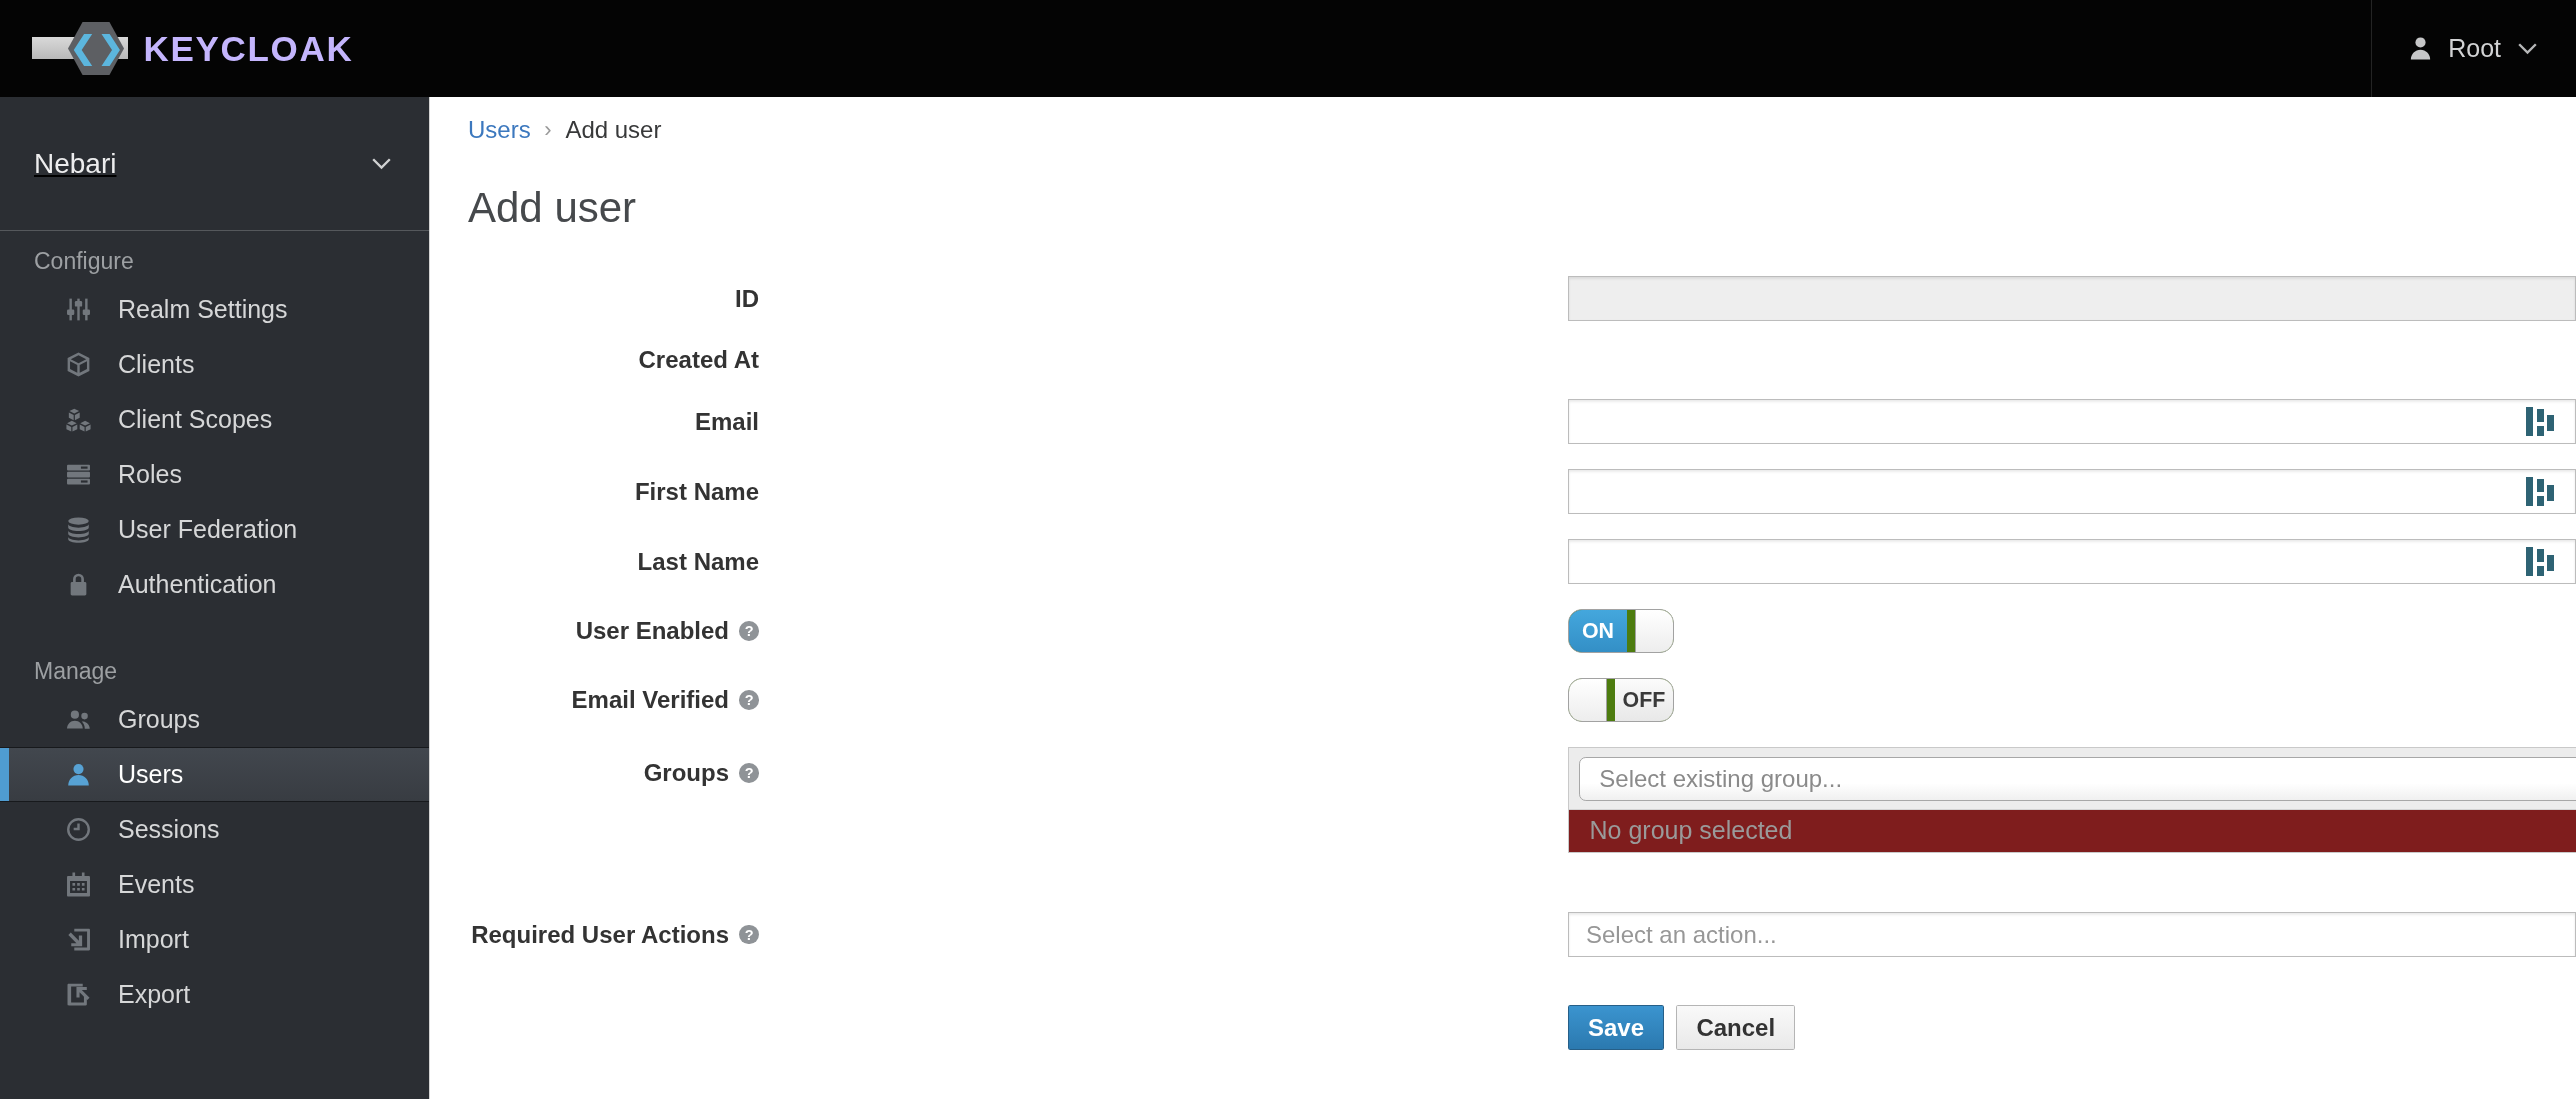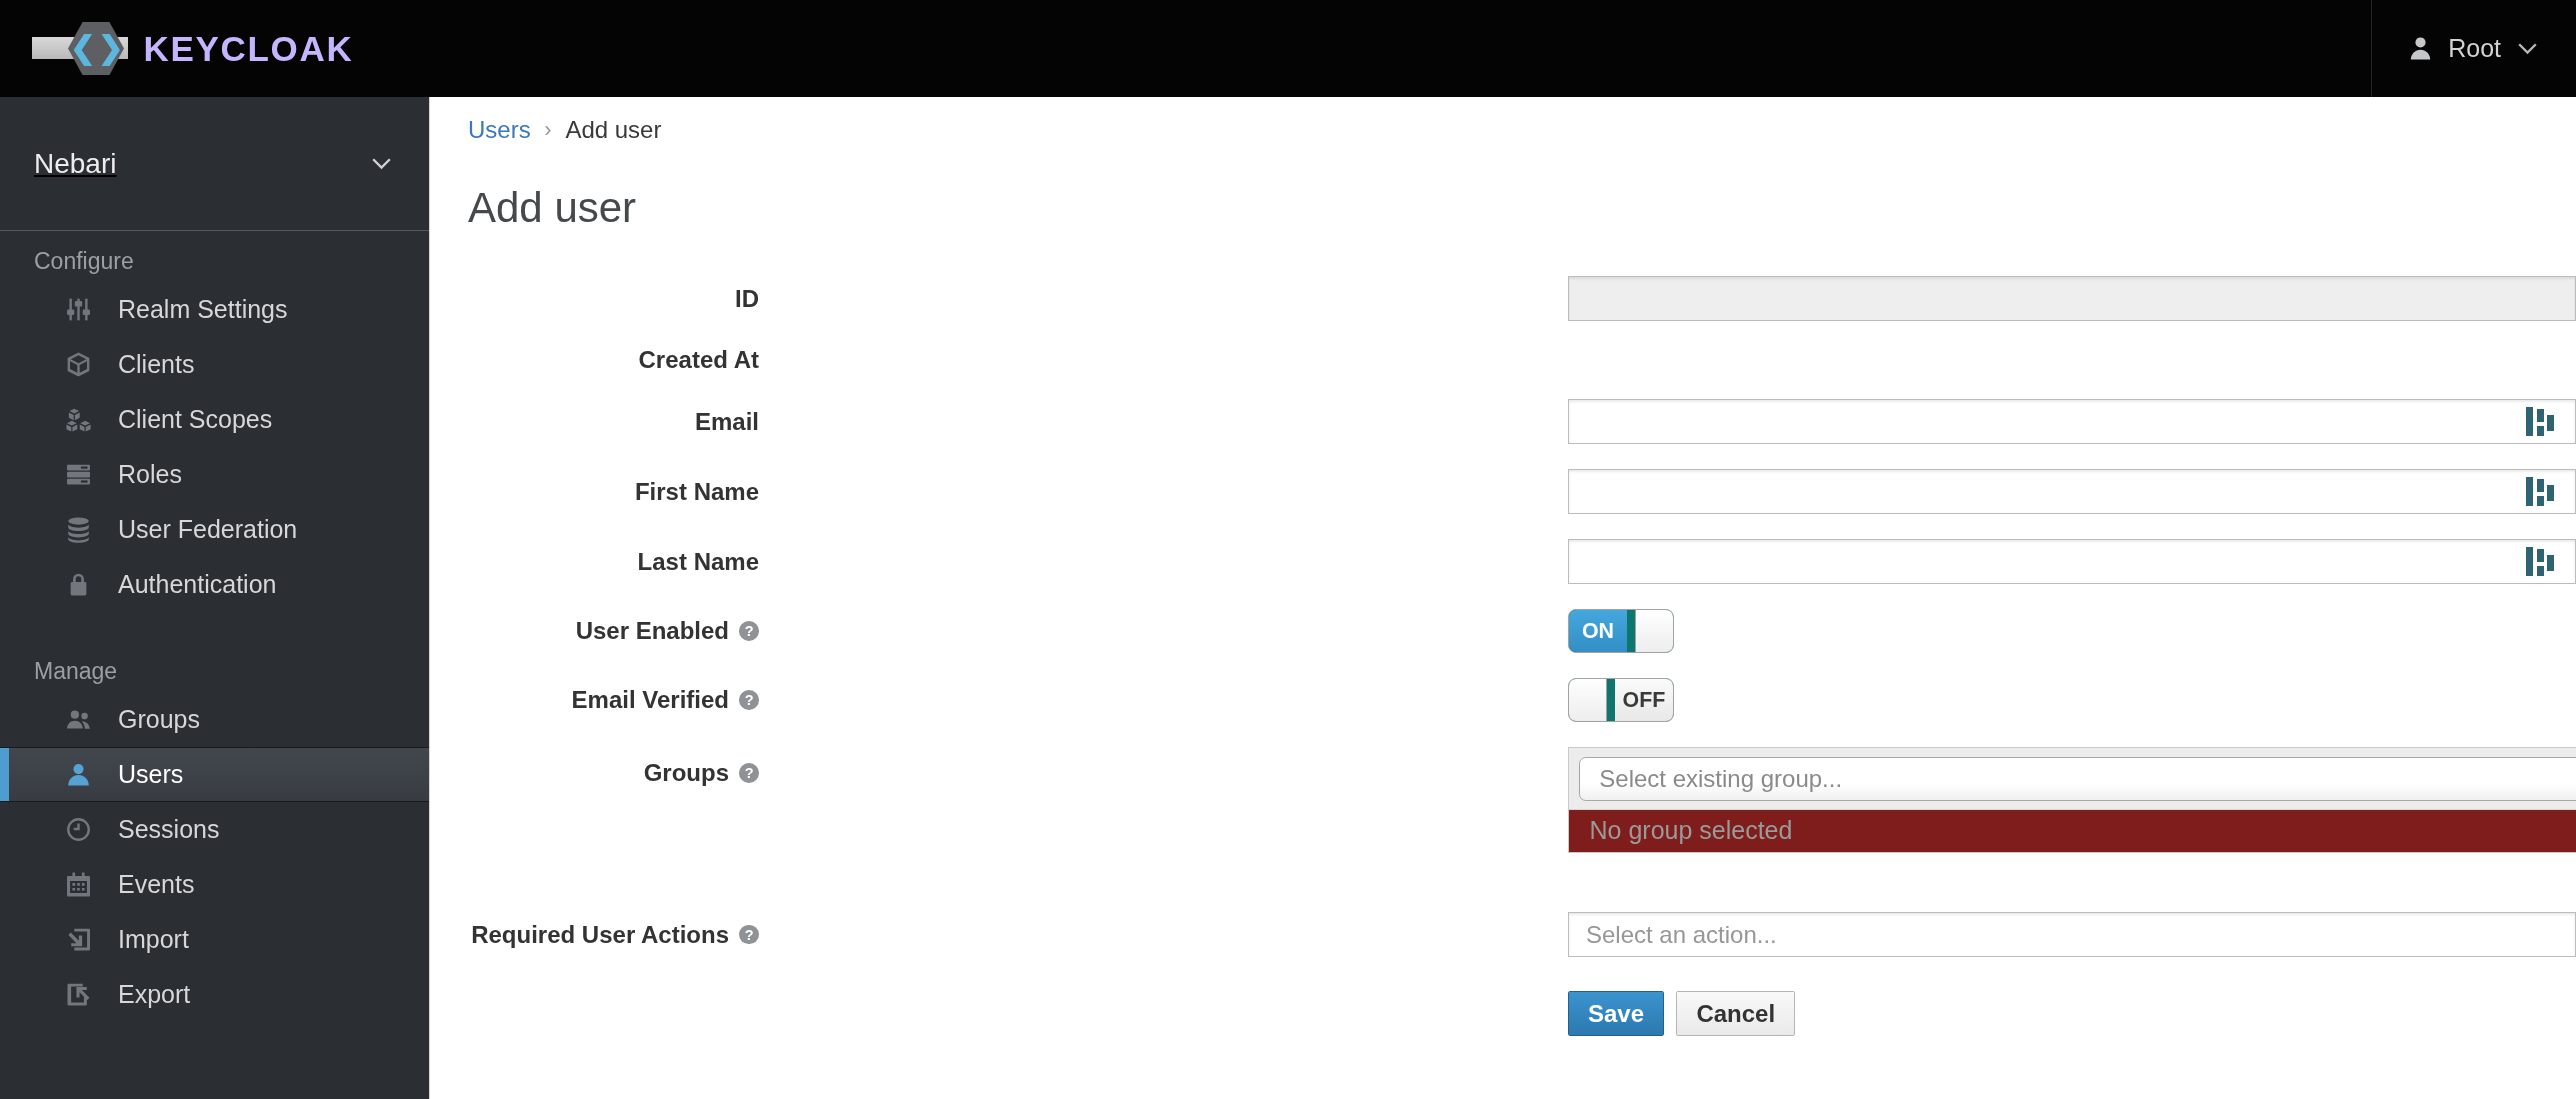--- a/index.html
+++ b/index.html
@@ -105,22 +105,22 @@
   input.text-input:disabled { background:#eeeeee; padding-right:17px; }
   
   .pm-icon { position:absolute; right:19px; top:7.7px; width:31px; height:31px; }
   .pm-icon i { position:absolute; background:#2e6374; display:block; }
   .pm-icon i:nth-child(1){ left:0;  top:0;   width:6.8px; height:29px; }
   .pm-icon i:nth-child(2){ left:11px; top:2.6px; width:6.8px; height:13px; }
   .pm-icon i:nth-child(3){ left:11px; top:19px; width:6.8px; height:10.3px; }
   .pm-icon i:nth-child(4){ left:21.4px; top:8.5px; width:6.8px; height:15.4px; }
   
   .toggle {
-    width:106px; height:44px; border:1.7px solid #a2a2a2; border-radius:8px;
-    display:flex; overflow:hidden; cursor:pointer; background:#0f766e;gap:8px;
+    width:106px; height:44px; border:1.7px solid #a2a2a2; border-radius:14px;
+    display:flex; overflow:hidden; cursor:pointer; background:#4d7c0f;gap:8px;
   }
   .toggle .t-on {
     flex:1; background:linear-gradient(180deg,#44a7dd,#338fc6); color:#fff;
     font-weight:bold; font-size:21.4px; display:flex; align-items:center; justify-content:center;
   }
   .toggle .t-off {
     flex:1; background:linear-gradient(180deg,#fbfbfb,#e8e8e8); color:#3a3a3a;
     font-weight:bold; font-size:21.4px; display:flex; align-items:center; justify-content:center;
   }
   .toggle .t-handle {
@@ -155,20 +155,21 @@
     height:45px; font-size:24px; font-weight:600; border-radius:1.7px;
     cursor:pointer; font-family:"Liberation Sans", sans-serif; padding:0 19px;
   }
   .btn-save {
     background:linear-gradient(180deg,#3b94cf,#2b79af); color:#fff;
     border:1.7px solid #265f88; margin-right:8.5px;
   }
   .btn-cancel {
     background:linear-gradient(180deg,#f9f9f9,#e9e9e9); color:#333;
     border:1.7px solid #b5b5b5;
+    margin-top:14px;
   }
   .row-actions { margin-top:59px; }
 </style>
 </head>
 <body>
 
 <div class="topbar">
   <div class="brand">
     <div class="brand-hex-wrap">
       <div class="brand-band"></div>

